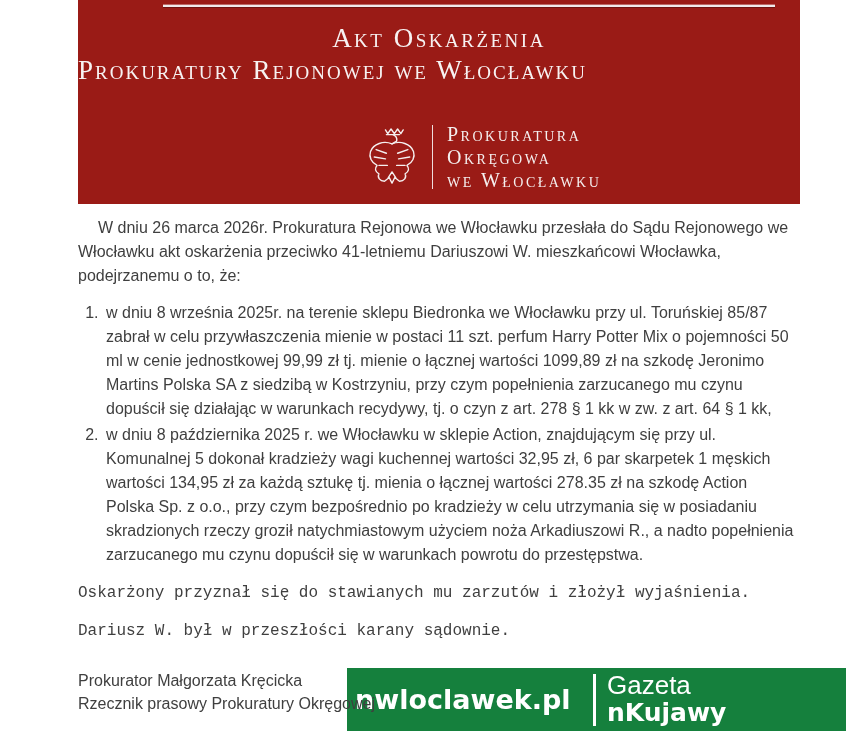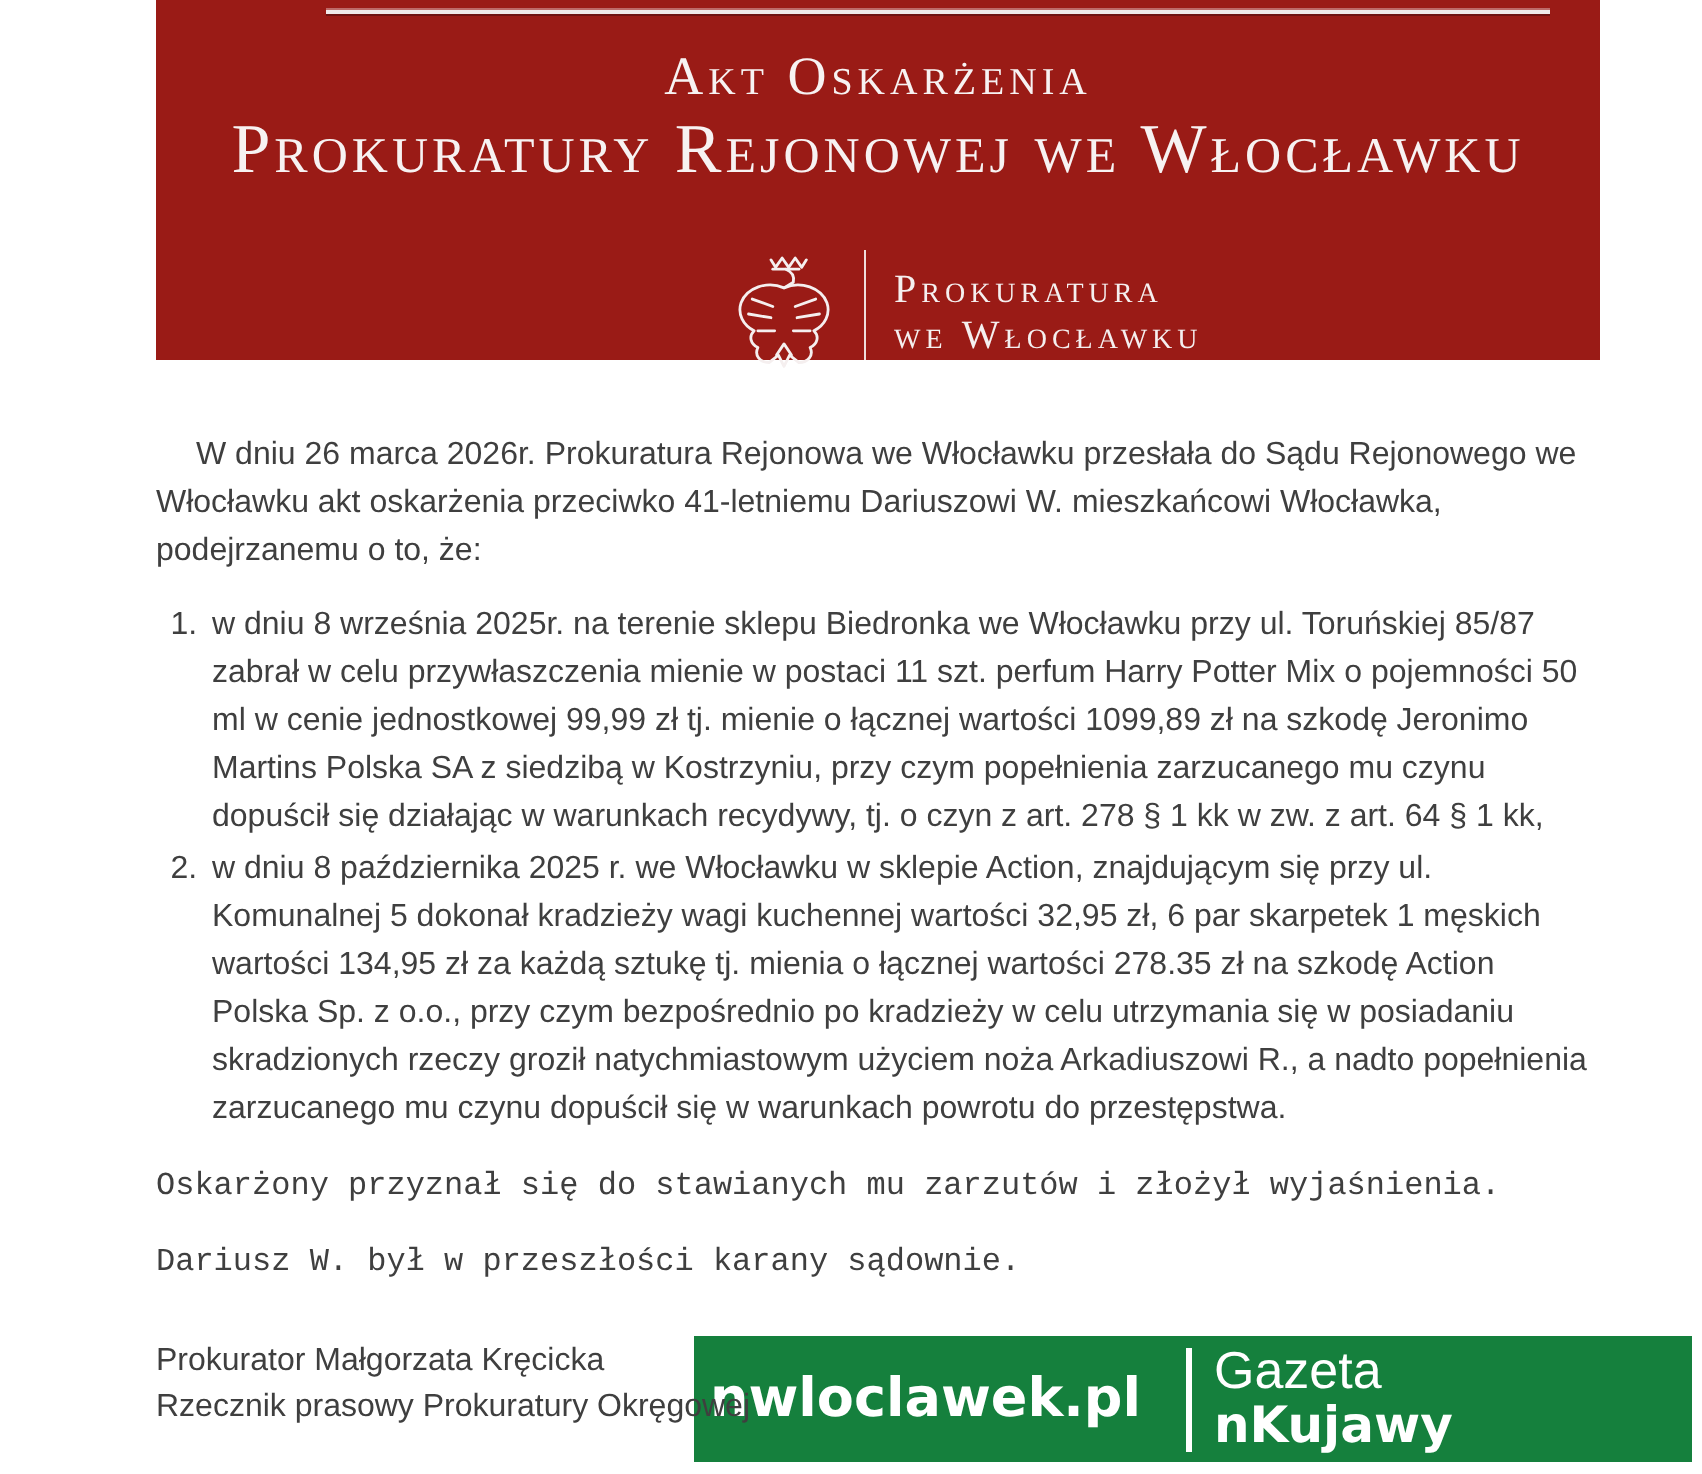--- a/index.html
+++ b/index.html
@@ -1,32 +1,32 @@
 <!DOCTYPE html>
 <html lang="pl"><head>
 <meta charset="utf-8">
 <style>
   * { margin:0; padding:0; box-sizing:border-box; }
   html,body { width:851px; height:737px; background:#ffffff; overflow:hidden; }
   .page { position:relative; width:851px; height:737px; background:#fff;
           font-family:"Liberation Sans", sans-serif; }
 
   
-  .banner { position:absolute; left:78px; top:0; width:722px; height:180px;
+  .banner { position:absolute; left:78px; top:0; width:722px; height:204px;
             background:#9a1b16; }
   .rule { position:absolute; top:5px; left:85px; width:612px; height:2px;
           background:#f0eaea;
           box-shadow:0 1px 0 rgba(60,10,10,.45), 0 -1px 0 rgba(255,255,255,.35); }
   .title1 { margin-top:23px; text-align:center;
             font-family:"Liberation Serif", serif; font-weight:400;
             font-variant:small-caps; font-size:27px; letter-spacing:2.5px;
             color:#f7f2f2; }
-  .title2 { margin-top:1px; text-align:center;
+  .title2 { margin-top:1px; 
             font-family:"Liberation Serif", serif; font-weight:400;
-            font-variant:small-caps; font-size:35px; letter-spacing:2px;
+            font-variant:small-caps; font-size:27px; letter-spacing:2px;
             color:#f7f2f2; }
   .logo { position:absolute; left:286px; top:122px; display:flex;
           align-items:center; }
   .logo svg { display:block; }
   .logo-divider { width:1px; height:64px; background:rgba(255,255,255,.85);
                   margin:0 14px 0 12px; }
   .logo-text { font-family:"Liberation Serif", serif; font-variant:small-caps;
                color:#f5efef; font-size:20px; letter-spacing:2.5px;
                line-height:23px; white-space:nowrap; }
 
@@ -83,20 +83,21 @@
 
             <path d="M47 29 L36 33 M49 37 L37 39 M44 46 L35 46"></path>
 
             <path d="M26 59 L30 53 L34 59"></path>
           </g>
         </svg>
       </span>
       <div class="logo-divider"></div>
       <div class="logo-text">
         <div>Prokuratura</div>
+        <div>Okręgowa</div>
         <div>we Włocławku</div>
       </div>
     </div>
   </header>
 
   <main class="content">
     <p class="intro">W dniu 26 marca 2026r. Prokuratura Rejonowa we Włocławku przesłała do Sądu Rejonowego we Włocławku akt oskarżenia przeciwko 41-letniemu Dariuszowi W. mieszkańcowi Włocławka, podejrzanemu o to, że:</p>
 
     <ol class="charges">
       <li>w dniu 8 września 2025r. na terenie sklepu Biedronka we Włocławku przy ul. Toruńskiej 85/87 zabrał w celu przywłaszczenia mienie w postaci 11 szt. perfum Harry Potter Mix o pojemności 50 ml w cenie jednostkowej 99,99 zł tj. mienie o łącznej wartości 1099,89 zł na szkodę Jeronimo Martins Polska SA z siedzibą w Kostrzyniu, przy czym popełnienia zarzucanego mu czynu dopuścił się działając w warunkach recydywy, tj. o czyn z art. 278 § 1 kk w zw. z art. 64 § 1 kk,</li>

